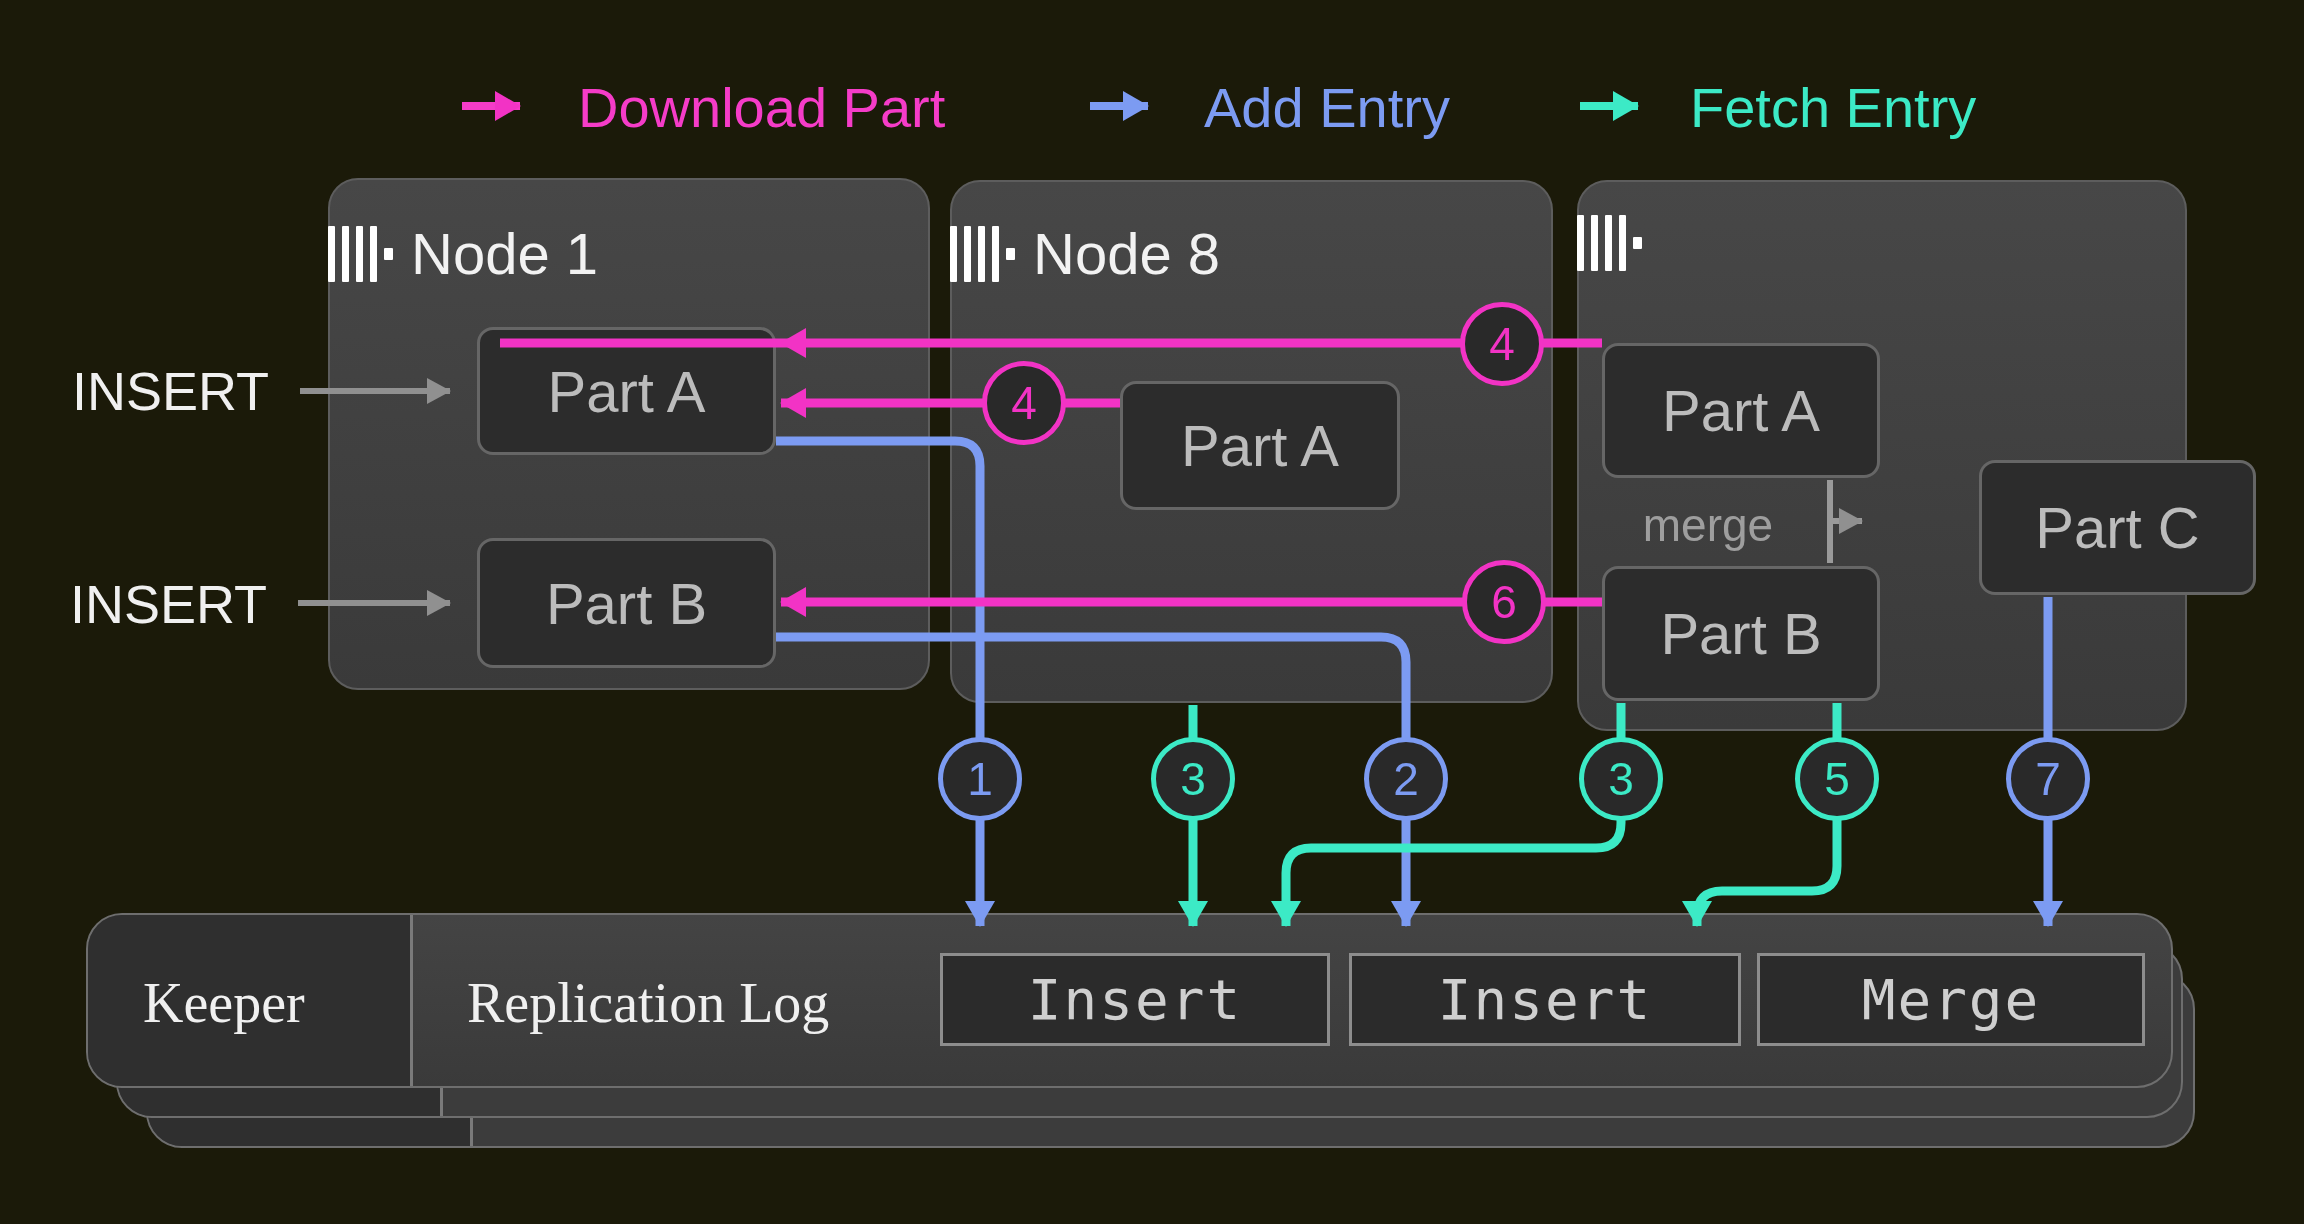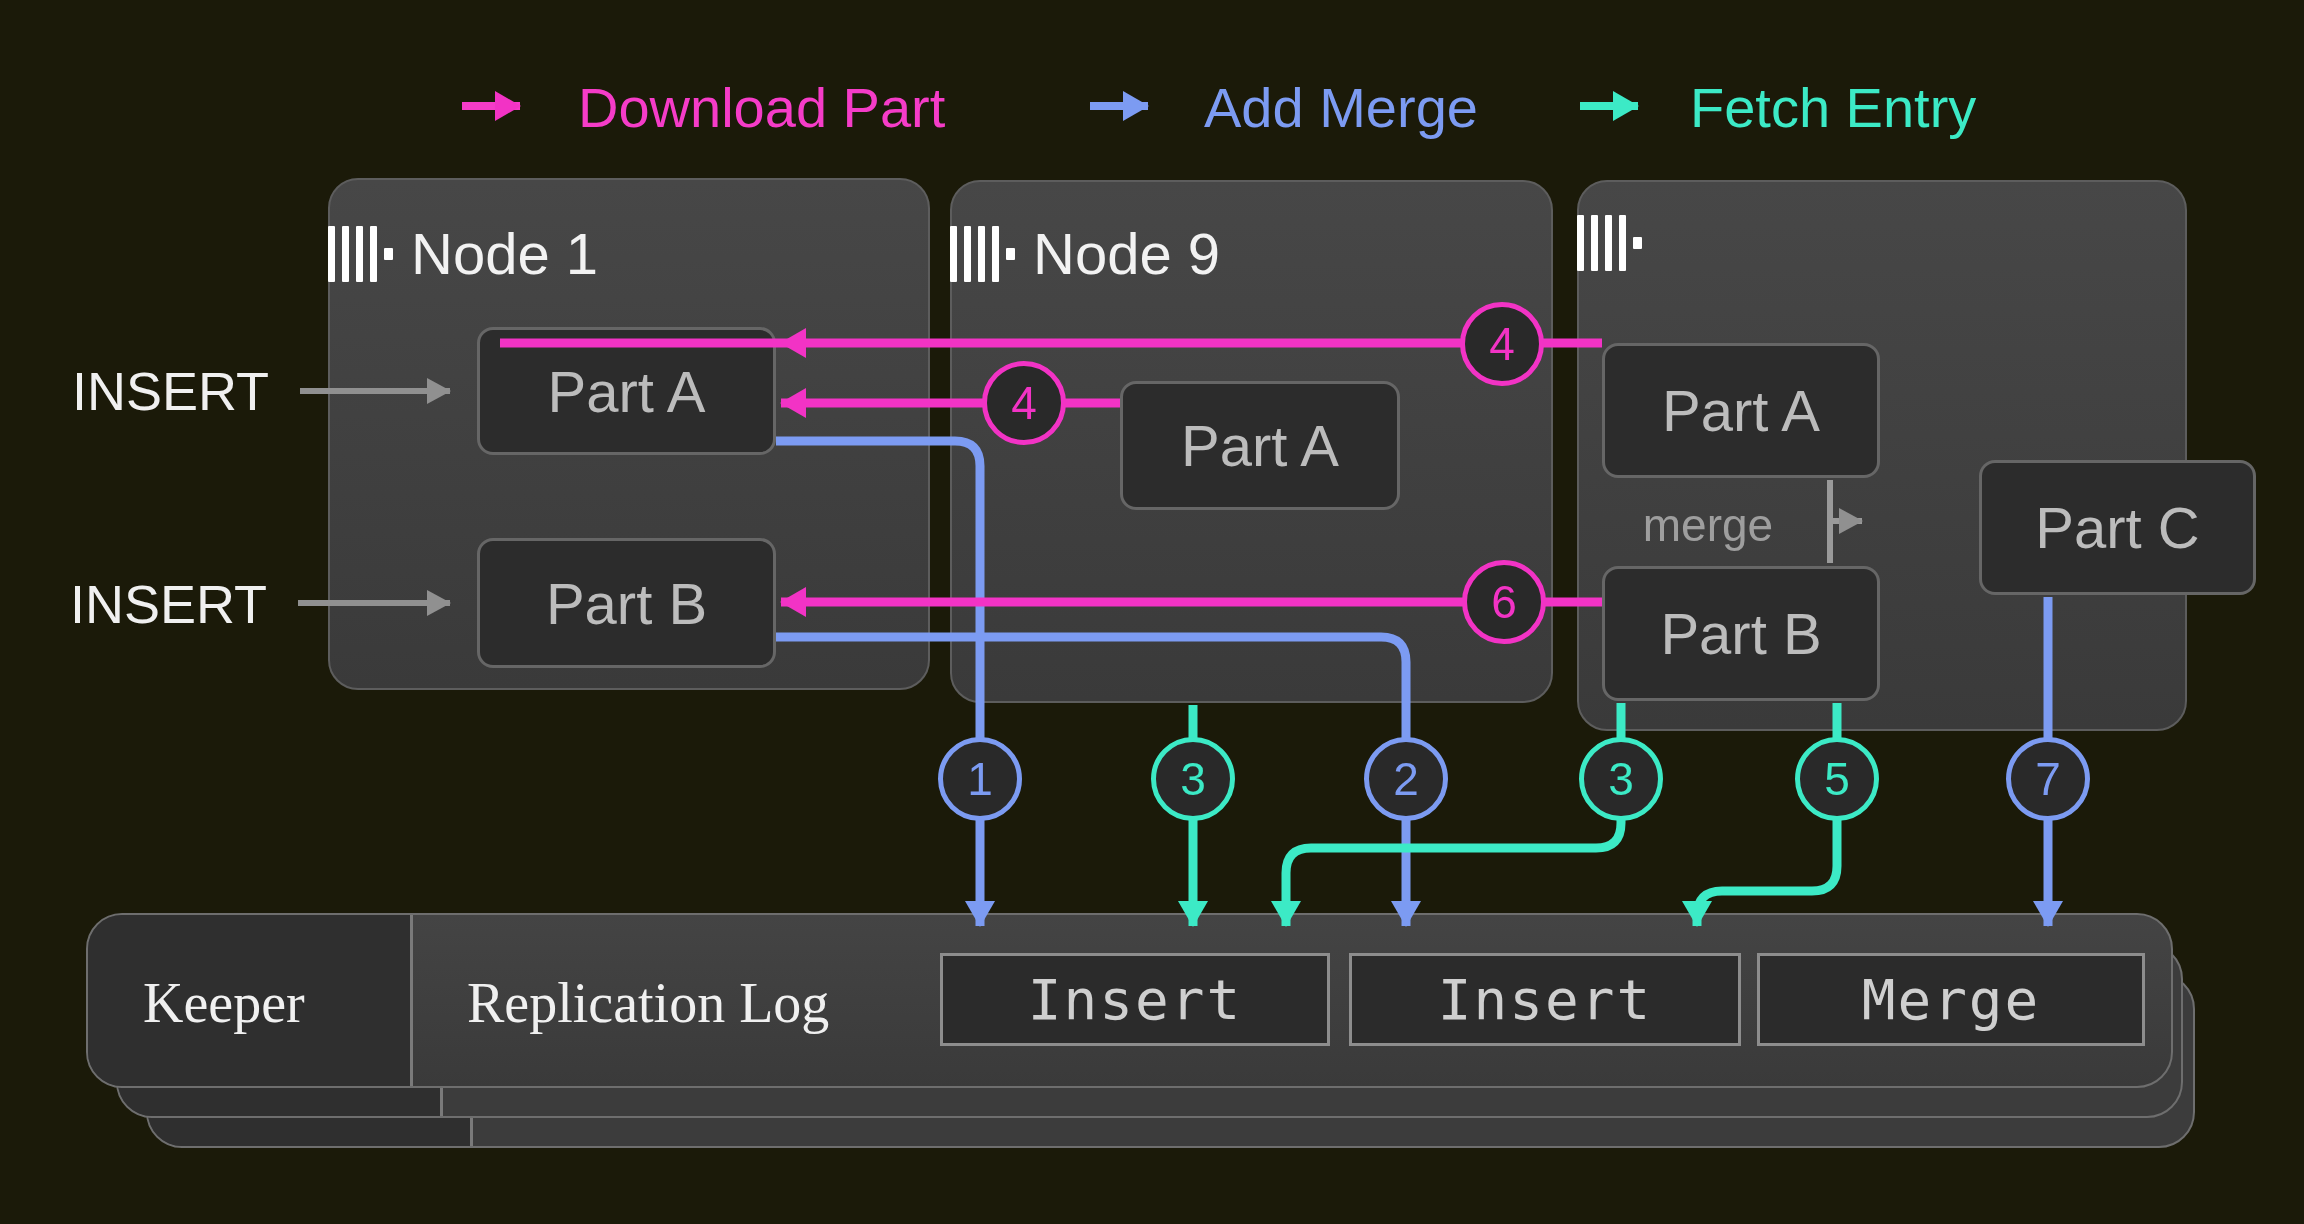--- a/index.html
+++ b/index.html
@@ -68,21 +68,21 @@
     <span>Node 1</span>
   </div>
   <div class="node-title txt" style="left:950px;top:220px;width:603px;">
     <span class="ch-icon">
         <i></i>
         <i></i>
         <i></i>
         <i></i>
         <i class="dot"></i>
       </span>
-    <span>Node 9</span>
+    <span>Node 8</span>
   </div>
   <div class="node-title txt" style="left:1577px;top:214px;width:610px;">
     <span class="ch-icon">
         <i></i>
         <i></i>
         <i></i>
         <i></i>
         <i class="dot"></i>
       </span>
   </div>
@@ -105,21 +105,21 @@
   <div class="part txt" style="left:1979px;top:460px;width:277px;height:135px;">
     <span>Part C</span>
     </div>
 
   <div class="merge-label txt" style="left:1602px;top:498px;width:212px;">merge</div>
 
   <div class="insert-label txt" style="left:72px;top:362px;">INSERT</div>
   <div class="insert-label txt" style="left:70px;top:575px;">INSERT</div>
 
   <div class="legend-label" style="left:578px;color:#f53cc8;">Download Part</div>
-  <div class="legend-label" style="left:1204px;color:#7c9bf2;">Add Merge</div>
+  <div class="legend-label" style="left:1204px;color:#7c9bf2;">Add Entry</div>
   <div class="legend-label" style="left:1690px;color:#3ceac6;">Fetch Entry</div>
 
   <div class="bar" style="left:146px;top:973px;width:2049px;background:#3c3c3c;">
     <div class="keeper-sec"></div>
   </div>
   <div class="bar" style="left:116px;top:943px;width:2067px;background:#3c3c3c;">
     <div class="keeper-sec"></div>
   </div>
   <div class="bar" style="left:86px;top:913px;width:2087px;">
     <div class="keeper-sec"></div>

